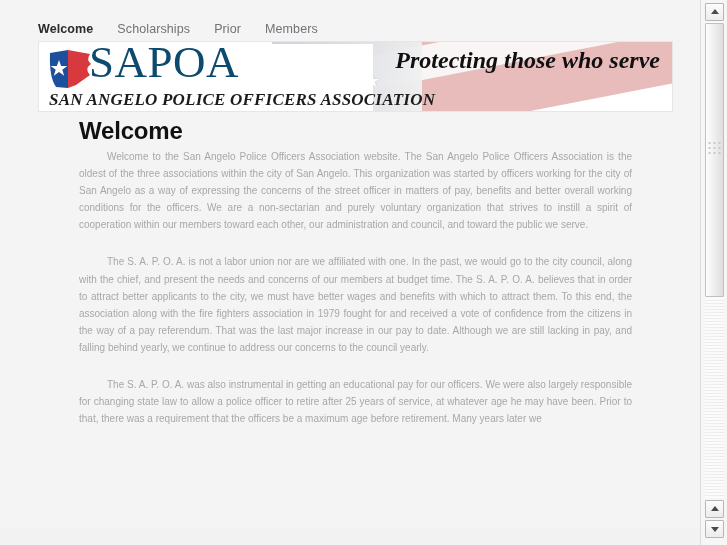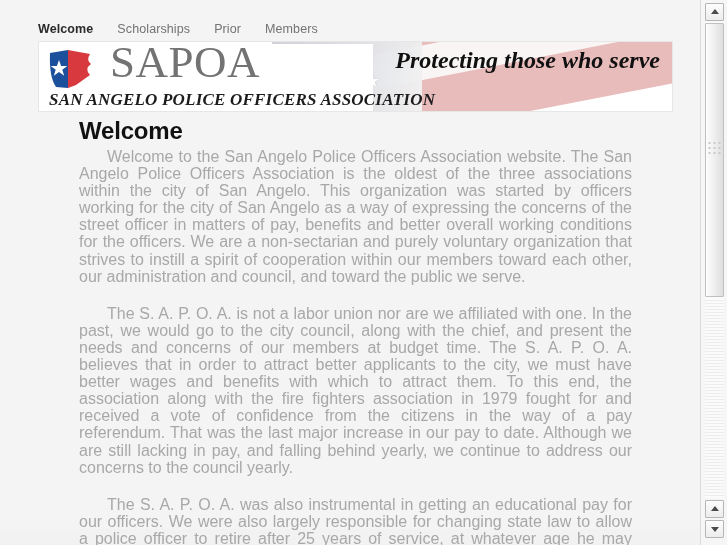--- a/index.html
+++ b/index.html
@@ -108,25 +108,25 @@
     background: #ffffff;
     z-index: 3;
   }
   #tx-flag {
     position: absolute;
     left: 3px; top: 3px;
     width: 48px; height: 44px;
   }
   #sapoa-word {
     position: absolute;
-    left: 67px; top: -4px;
+    left: 46px; top: -4px;
     font-family: "Liberation Serif", serif;
     font-size: 45px;
     line-height: 1;
-    color: #737373;
+    color: #0c4a6e;
     letter-spacing: .5px;
   }
   #assoc-line {
     position: absolute;
     left: 6px; top: 46px;
     font-family: "Liberation Serif", serif;
     font-style: italic;
     font-weight: bold;
     font-size: 17px;
     color: #1c1c1c;
@@ -161,21 +161,21 @@
     line-height: 34px;
   }
   #body-copy {
     padding: 0 0 0 41px;
     width: 594px;
   }
   .para {
     margin: 0 0 20px 0;
     text-indent: 28px;
     text-align: justify;
-    font-size: 16px;
+    font-size: 10px;
     line-height: 17.1px;
     color: #a8a8a8;
   }
 
   
   #scrollbar {
     position: absolute;
     right: 0; top: 0;
     width: 27px; height: 545px;
     background: #f6f6f6;

